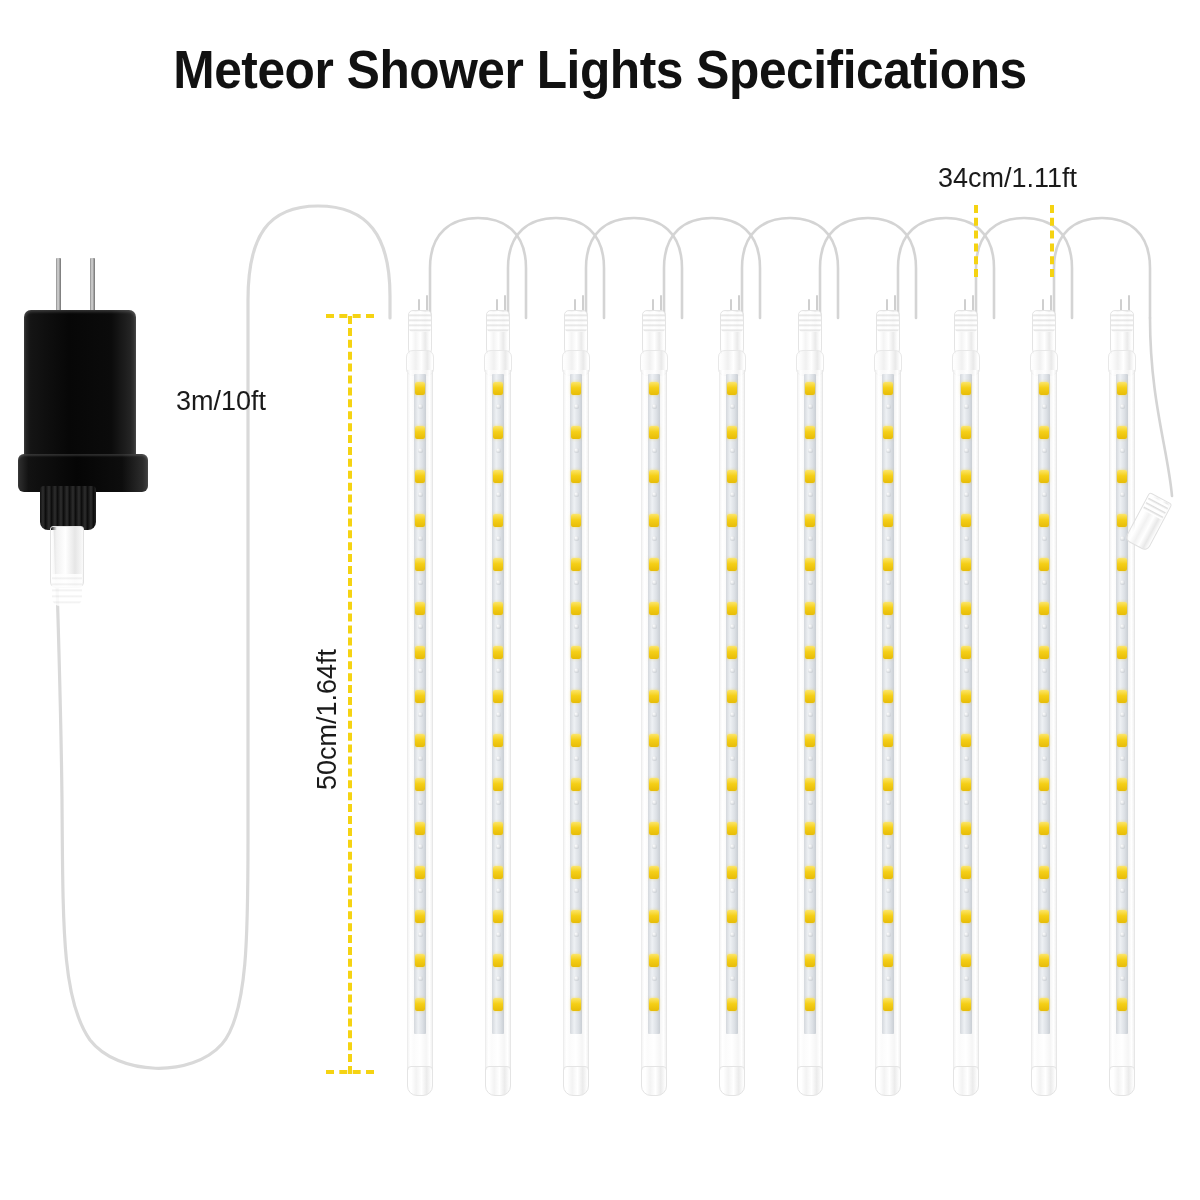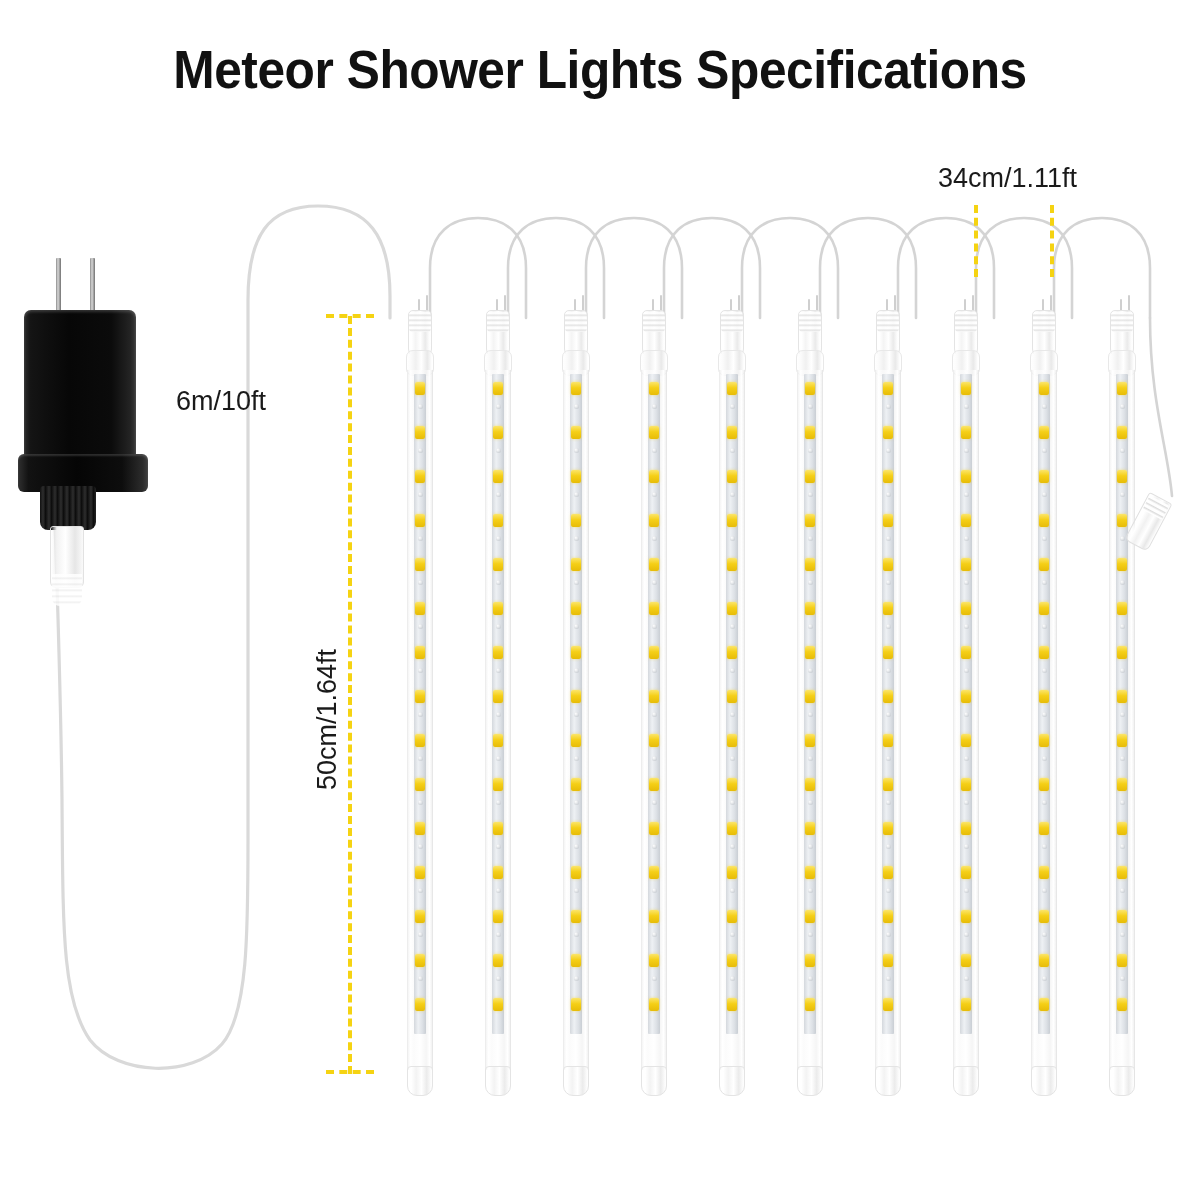--- a/index.html
+++ b/index.html
@@ -795,19 +795,19 @@
     <div class="ec-ribs"></div>
   </div>
 
   <div class="dash-h" id="mtick-top"></div>
   <div class="dash-v" id="mline-v"></div>
   <div class="dash-h" id="mtick-bottom"></div>
 
   <div class="dash-v" id="sline-left"></div>
   <div class="dash-v" id="sline-right"></div>
 
-  <div class="dim-label" id="label-cord">6m/10ft</div>
+  <div class="dim-label" id="label-cord">3m/10ft</div>
 
   <div class="dim-label" id="label-spacing">34cm/1.11ft</div>
 
   <div class="dim-label" id="label-height">50cm/1.64ft</div>
 
 </div>
 
 </body></html>

